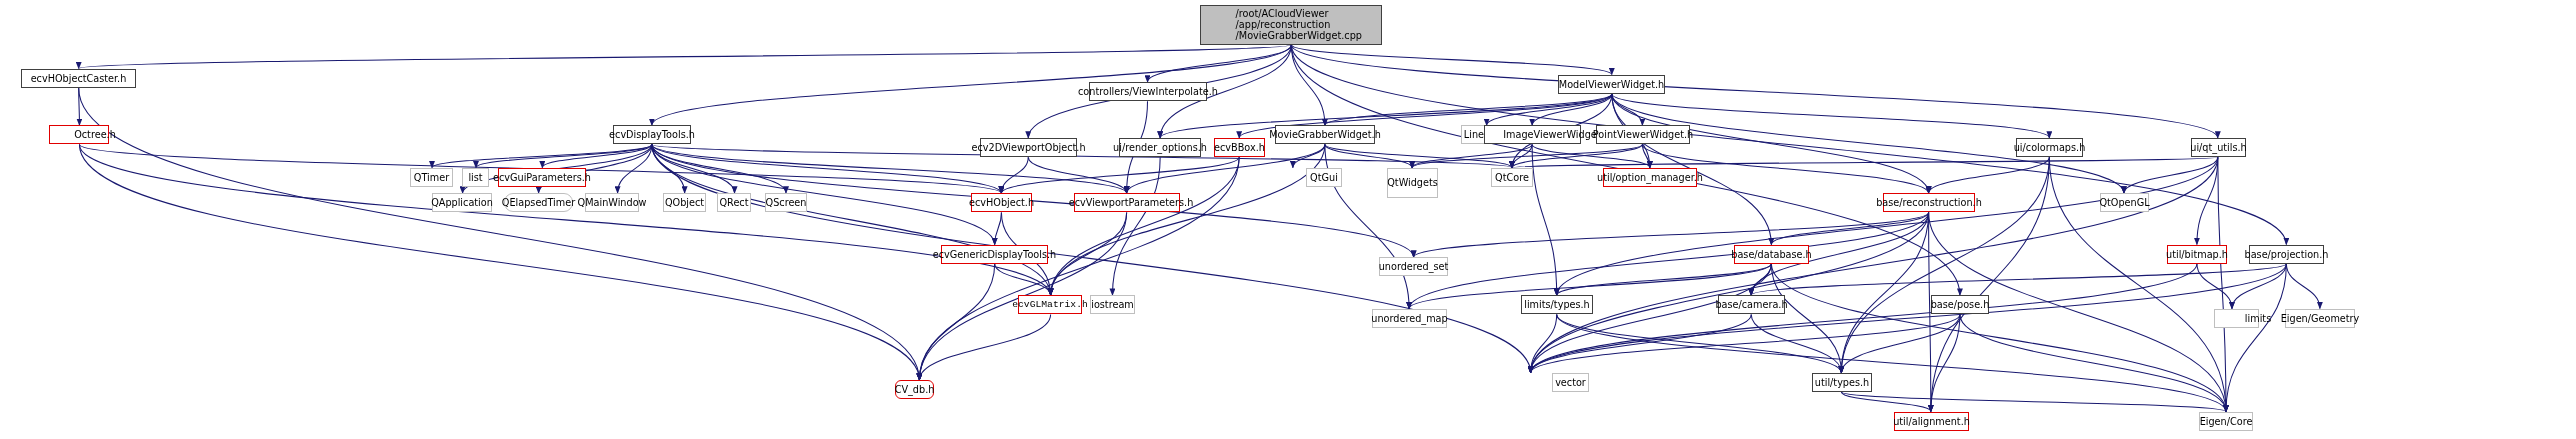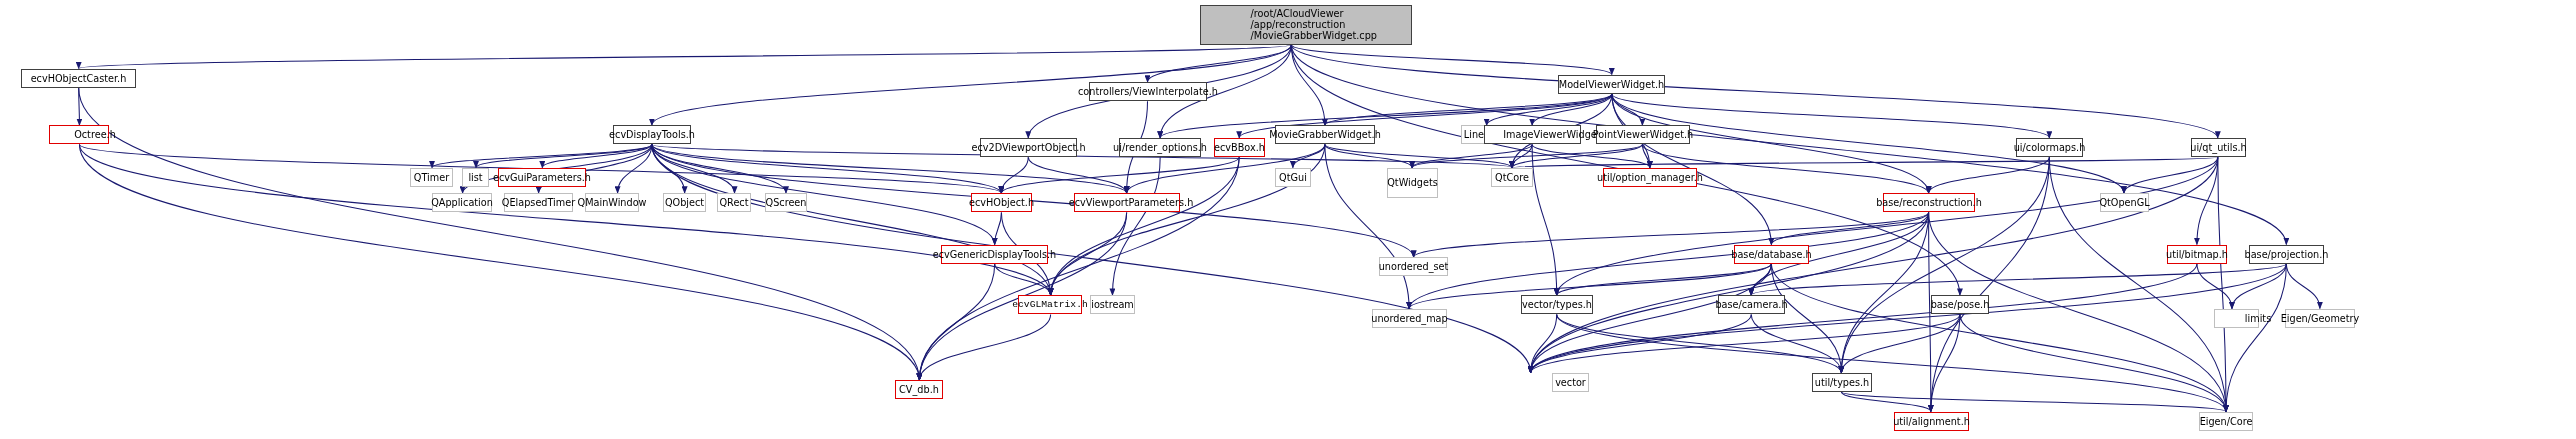--- a/index.html
+++ b/index.html
@@ -129,66 +129,66 @@
       <path d="M2349,422 C2349,461 2470,461 2470,500" fill="none" stroke="#191970" stroke-width="1.4" marker-end="url(#arrow)"></path>
       <path d="M2629,422 C2629,461 2053,461 2053,500" fill="none" stroke="#191970" stroke-width="1.4" marker-end="url(#arrow)"></path>
       <path d="M2629,422 C2629,461 2470,461 2470,500" fill="none" stroke="#191970" stroke-width="1.4" marker-end="url(#arrow)"></path>
       <path d="M2629,422 C2629,487 2590,487 2590,552" fill="none" stroke="#191970" stroke-width="1.4" marker-end="url(#arrow)"></path>
       <path d="M2629,422 C2629,487 2986,487 2986,552" fill="none" stroke="#191970" stroke-width="1.4" marker-end="url(#arrow)"></path>
       <path d="M2470,526 C2470,539 2590,539 2590,552" fill="none" stroke="#191970" stroke-width="1.4" marker-end="url(#arrow)"></path>
       <path d="M2470,526 C2470,539 2986,539 2986,552" fill="none" stroke="#191970" stroke-width="1.4" marker-end="url(#arrow)"></path>
     </g>
 </svg>
 <div id="nodes">
-    <div class="node root" style="left: 1200px; top: 4.5px; width: 212px; height: 40px; padding-left: 20px;">/root/ACloudViewer
+    <div class="node root" style="left: 1200px; top: 4.5px; width: 182px; height: 40px; padding-left: 20px;">/root/ACloudViewer
 /app/reconstruction
 /MovieGrabberWidget.cpp</div>
     <div class="node " style="left: 21px; top: 69px; width: 115px; height: 19.4px;">ecvHObjectCaster.h</div>
     <div class="node red" style="left: 49px; top: 125px; width: 60px; height: 19.4px; padding-left: 32px;">Octree.h</div>
     <div class="node " style="left: 613px; top: 125px; width: 78px; height: 19.4px;">ecvDisplayTools.h</div>
     <div class="node " style="left: 1089px; top: 82px; width: 118px; height: 19.4px;">controllers/ViewInterpolate.h</div>
     <div class="node " style="left: 980px; top: 138px; width: 97px; height: 19.4px;">ecv2DViewportObject.h</div>
     <div class="node " style="left: 1119px; top: 138px; width: 82px; height: 19.4px;">ui/render_options.h</div>
     <div class="node red" style="left: 1214px; top: 138px; width: 51px; height: 19.4px;">ecvBBox.h</div>
     <div class="node " style="left: 1275px; top: 125px; width: 100px; height: 19.4px;">MovieGrabberWidget.h</div>
     <div class="node " style="left: 1558px; top: 75px; width: 107px; height: 19.4px;">ModelViewerWidget.h</div>
     <div class="node gray" style="left: 1461px; top: 125px; width: 51px; height: 19.4px;">LineSet.h</div>
     <div class="node " style="left: 1484px; top: 125px; width: 97px; height: 19.4px; padding-left: 48px;">ImageViewerWidget.h</div>
     <div class="node " style="left: 1596px; top: 125px; width: 94px; height: 19.4px;">PointViewerWidget.h</div>
     <div class="node " style="left: 2016px; top: 138px; width: 67px; height: 19.4px;">ui/colormaps.h</div>
     <div class="node " style="left: 2191px; top: 138px; width: 55px; height: 19.4px;">ui/qt_utils.h</div>
     <div class="node gray" style="left: 410px; top: 168px; width: 43px; height: 19.4px;">QTimer</div>
     <div class="node gray" style="left: 462px; top: 168px; width: 27px; height: 19.4px;">list</div>
     <div class="node red" style="left: 498px; top: 168px; width: 88px; height: 19.4px;">ecvGuiParameters.h</div>
     <div class="node gray" style="left: 432px; top: 193px; width: 60px; height: 19.4px;">QApplication</div>
-    <div class="node gray" style="left: 504px; top: 193px; width: 69px; height: 19.4px;">QElapsedTimer</div>
+    <div class="node gray" style="left: 504px; top: 193px; width: 69px; height: 19.4px; border-radius: 9px;">QElapsedTimer</div>
     <div class="node gray" style="left: 585px; top: 193px; width: 54px; height: 19.4px;">QMainWindow</div>
     <div class="node gray" style="left: 663px; top: 193px; width: 43px; height: 19.4px;">QObject</div>
     <div class="node gray" style="left: 717px; top: 193px; width: 34px; height: 19.4px;">QRect</div>
     <div class="node gray" style="left: 765px; top: 193px; width: 42px; height: 19.4px;">QScreen</div>
     <div class="node red" style="left: 971px; top: 193px; width: 61px; height: 19.4px;">ecvHObject.h</div>
     <div class="node red" style="left: 1074px; top: 193px; width: 106px; height: 19.4px; padding-left: 8px;">ecvViewportParameters.h</div>
-    <div class="node gray" style="left: 1275px; top: 168px; width: 36px; height: 19.4px; text-align: right;">QtGui</div>
+    <div class="node gray" style="left: 1306px; top: 168px; width: 36px; height: 19.4px; text-align: right;">QtGui</div>
     <div class="node gray" style="left: 1387px; top: 168px; width: 51px; height: 30px;">QtWidgets</div>
     <div class="node gray" style="left: 1491px; top: 168px; width: 42px; height: 19.4px;">QtCore</div>
     <div class="node red" style="left: 1603px; top: 168px; width: 94px; height: 19.4px;">util/option_manager.h</div>
     <div class="node red" style="left: 1883px; top: 193px; width: 92px; height: 19.4px;">base/reconstruction.h</div>
     <div class="node gray" style="left: 2100px; top: 193px; width: 49px; height: 19.4px;">QtOpenGL</div>
     <div class="node red" style="left: 941px; top: 245px; width: 107px; height: 19.4px;">ecvGenericDisplayTools.h</div>
     <div class="node gray" style="left: 1379px; top: 257px; width: 69px; height: 19.4px;">unordered_set</div>
     <div class="node red" style="left: 1734px; top: 245px; width: 75px; height: 19.4px;">base/database.h</div>
     <div class="node red" style="left: 2167px; top: 245px; width: 60px; height: 19.4px;">util/bitmap.h</div>
     <div class="node " style="left: 2249px; top: 245px; width: 75px; height: 19.4px;">base/projection.h</div>
     <div class="node red" style="left: 1018px; top: 295px; width: 64px; height: 19.4px; font-family: Liberation Mono, monospace;">ecvGLMatrix.h</div>
     <div class="node gray" style="left: 1090px; top: 295px; width: 45px; height: 19.4px;">iostream</div>
     <div class="node gray" style="left: 1372px; top: 309px; width: 75px; height: 19.4px;">unordered_map</div>
-    <div class="node " style="left: 1521px; top: 295px; width: 72px; height: 19.4px;">vector/types.h</div>
+    <div class="node " style="left: 1521px; top: 295px; width: 72px; height: 19.4px;">limits/types.h</div>
     <div class="node " style="left: 1718px; top: 295px; width: 67px; height: 19.4px;">base/camera.h</div>
     <div class="node gray" style="left: 2214px; top: 309px; width: 36px; height: 19.4px; padding-left: 43px;">limits</div>
     <div class="node gray" style="left: 2285px; top: 309px; width: 70px; height: 19.4px;">Eigen/Geometry</div>
     <div class="node " style="left: 1931px; top: 295px; width: 58px; height: 19.4px;">base/pose.h</div>
-    <div class="node red" style="left: 895px; top: 380px; width: 48px; height: 19.4px;">CV_db.h</div>
+    <div class="node red" style="left: 895px; top: 380px; width: 39px; height: 19.4px; border-radius: 6px;">CV_db.h</div>
     <div class="node gray" style="left: 1512px; top: 373px; width: 37px; height: 19.4px; margin-left: 40px;">vector</div>
     <div class="node " style="left: 1812px; top: 373px; width: 60px; height: 19.4px;">util/types.h</div>
     <div class="node red" style="left: 1894px; top: 412px; width: 75px; height: 19.4px;">util/alignment.h</div>
     <div class="node gray" style="left: 2199px; top: 412px; width: 54px; height: 19.4px;">Eigen/Core</div>
   </div>
 
 
 </body></html>

